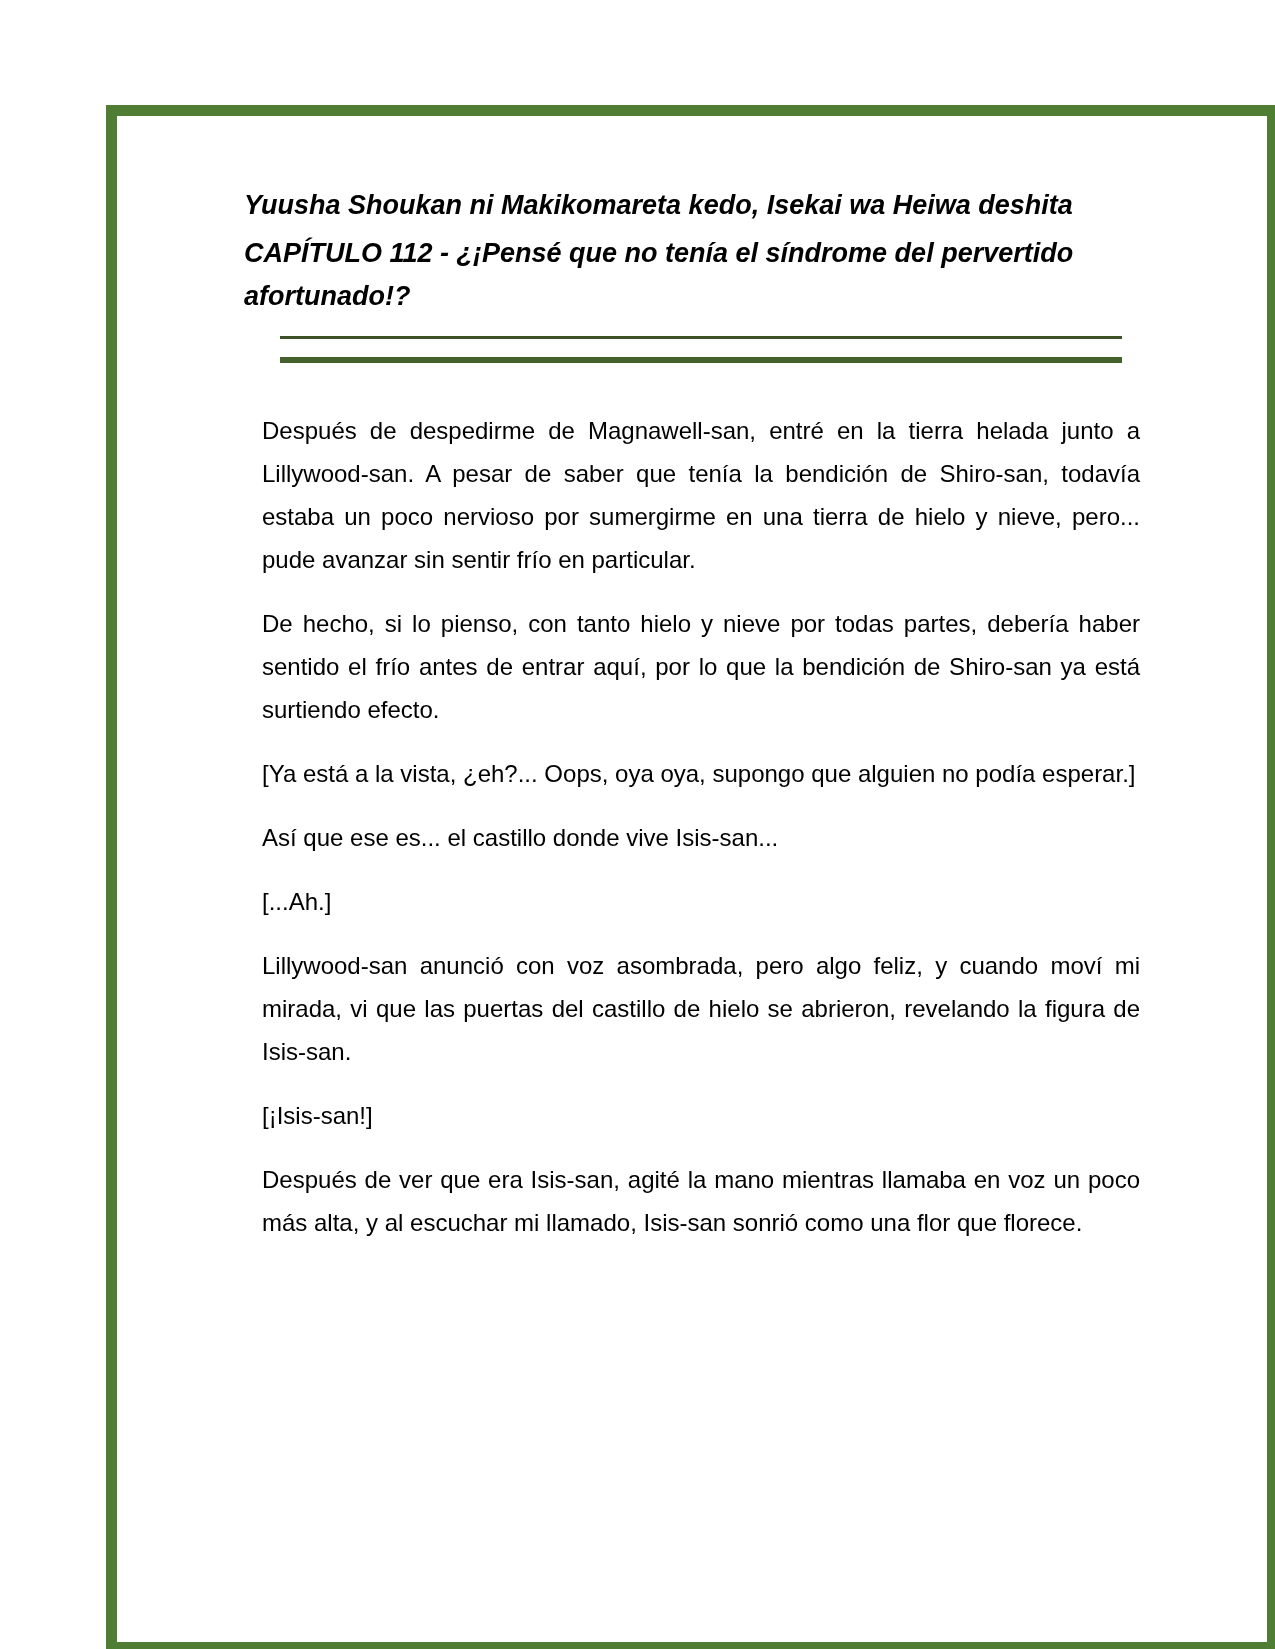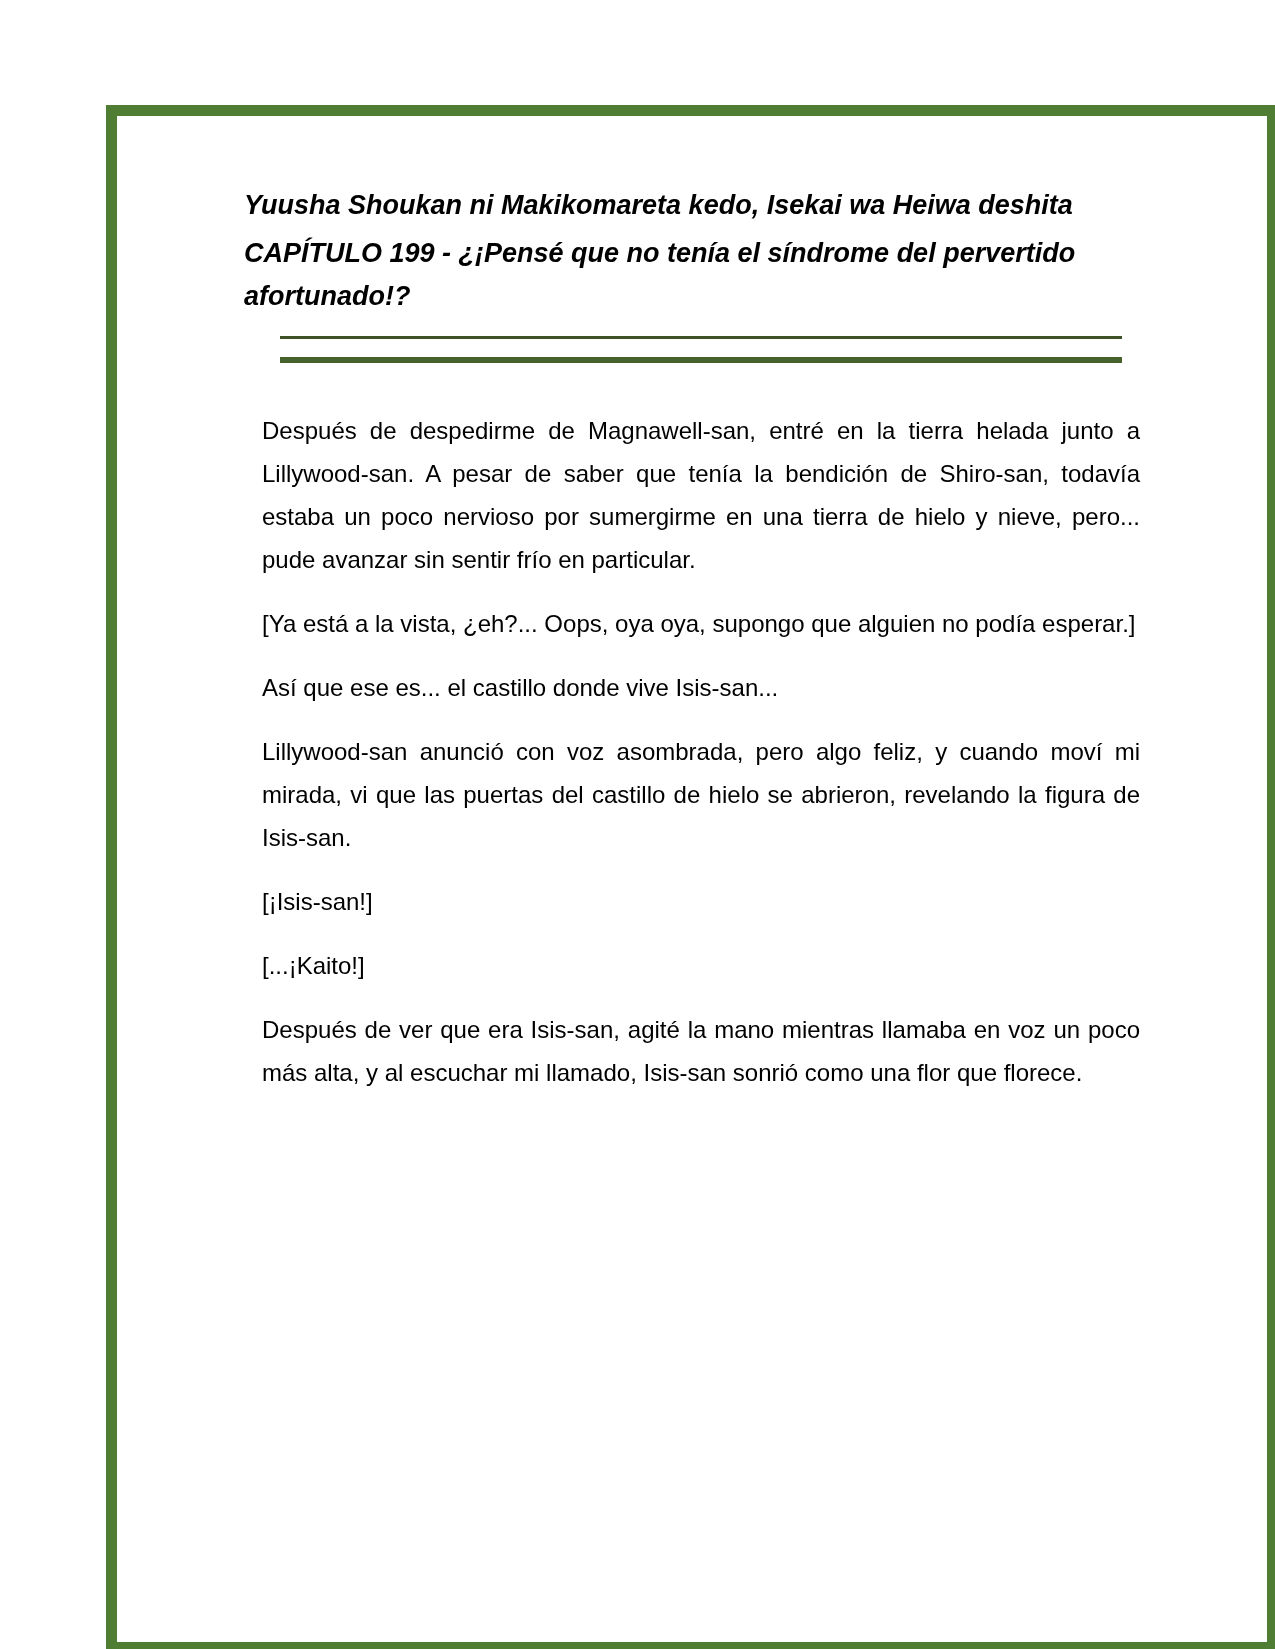--- a/index.html
+++ b/index.html
@@ -62,31 +62,32 @@
   }
 </style>
 </head>
 <body>
 
 <div class="page-frame">
   <div class="content">
 
     <h1 class="series-title">Yuusha Shoukan ni Makikomareta kedo, Isekai wa Heiwa deshita</h1>
 
-    <h2 class="chapter-heading">CAPÍTULO 199 - ¿¡Pensé que no tenía el síndrome del pervertido afortunado!?</h2>
+    <h2 class="chapter-heading">CAPÍTULO 112 - ¿¡Pensé que no tenía el síndrome del pervertido afortunado!?</h2>
 
     <div class="heading-rule">
       <div class="rule-thin"></div>
       <div class="rule-thick"></div>
     </div>
 
     <div class="body-text">
       <p>Después de despedirme de Magnawell-san, entré en la tierra helada junto a Lillywood-san. A pesar de saber que tenía la bendición de Shiro-san, todavía estaba un poco nervioso por sumergirme en una tierra de hielo y nieve, pero... pude avanzar sin sentir frío en particular.</p>
+      <p>De hecho, si lo pienso, con tanto hielo y nieve por todas partes, debería haber sentido el frío antes de entrar aquí, por lo que la bendición de Shiro-san ya está surtiendo efecto.</p>
       <p>[Ya está a la vista, ¿eh?... Oops, oya oya, supongo que alguien no podía esperar.]</p>
       <p>Así que ese es... el castillo donde vive Isis-san...</p>
+      <p>[...Ah.]</p>
       <p>Lillywood-san anunció con voz asombrada, pero algo feliz, y cuando moví mi mirada, vi que las puertas del castillo de hielo se abrieron, revelando la figura de Isis-san.</p>
       <p>[¡Isis-san!]</p>
-      <p>[...¡Kaito!]</p>
       <p>Después de ver que era Isis-san, agité la mano mientras llamaba en voz un poco más alta, y al escuchar mi llamado, Isis-san sonrió como una flor que florece.</p>
     </div>
 
   </div>
 </div>
 
 </body></html>

